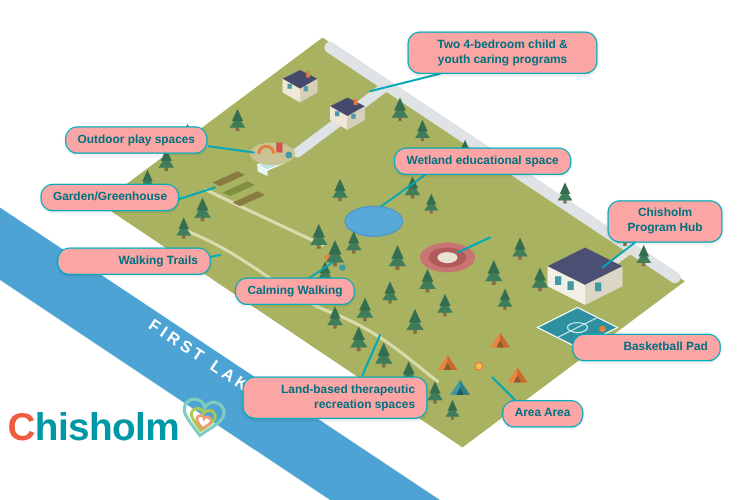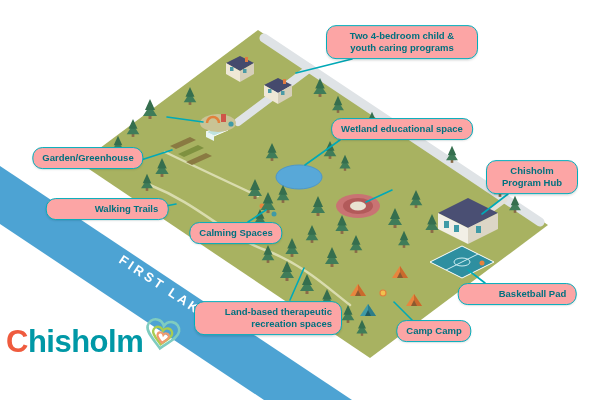--- a/index.html
+++ b/index.html
@@ -177,28 +177,29 @@
       <line x1="508" y1="194" x2="482" y2="214"></line>
       <line x1="150" y1="209" x2="176" y2="204"></line>
       <line x1="248" y1="222" x2="266" y2="210"></line>
       <line x1="485" y1="283" x2="468" y2="270"></line>
       <line x1="290" y1="300" x2="304" y2="268"></line>
       <line x1="412" y1="320" x2="394" y2="302"></line>
     </g>
   </svg>
 
   <div class="callout wrap" style="left:402px;top:42px;width:132px;">Two 4-bedroom child &amp; youth caring programs</div>
-  <div class="callout" style="left:402px;top:129px;">Wetland educational space</div>
+  <div class="callout" style="left:109px;top:112px;">Outdoor play spaces</div>
+  <div class="callout" style="left:386px;top:129px;">Wetland educational space</div>
   <div class="callout" style="left:88px;top:158px;text-align:center;">Garden/Greenhouse</div>
   <div class="callout wrap" style="left:532px;top:177px;width:72px;">Chisholm Program Hub</div>
   <div class="callout" style="left:107px;top:209px;padding-left:48px;">Walking Trails</div>
-  <div class="callout" style="left:236px;top:233px;">Calming Spaces</div>
-  <div class="callout" style="left:517px;top:294px;padding-left:40px;">Basketball Pad</div>
+  <div class="callout" style="left:236px;top:233px;">Calming Walking</div>
+  <div class="callout" style="left:517px;top:278px;padding-left:40px;">Basketball Pad</div>
   <div class="callout wrap" style="left:268px;top:318px;width:128px;text-align:right;">Land-based therapeutic recreation spaces</div>
-  <div class="callout" style="left:434px;top:331px;">Camp Camp</div>
+  <div class="callout" style="left:434px;top:331px;">Area Area</div>
 
   <div class="logo">
     <div class="logo-word">
       <span class="initial">C</span><span>hisholm</span>
     </div>
     <svg class="logo-heart" width="50" height="48" viewBox="0 0 50 48">
       <g transform="translate(10,8) rotate(10)">
         <path d="M16,28 C8,20 0,14.5 0,8.2 C0,3.5 3.6,0 8.2,0 C11.5,0 14.5,2.2 16,5.2 C17.5,2.2 20.5,0 23.8,0 C28.4,0 32,3.5 32,8.2 C32,14.5 24,20 16,28 Z" fill="none" stroke="#7fccc0" stroke-width="2.6"></path>
       </g>
       <g transform="translate(15,16) rotate(10) scale(0.6)">

